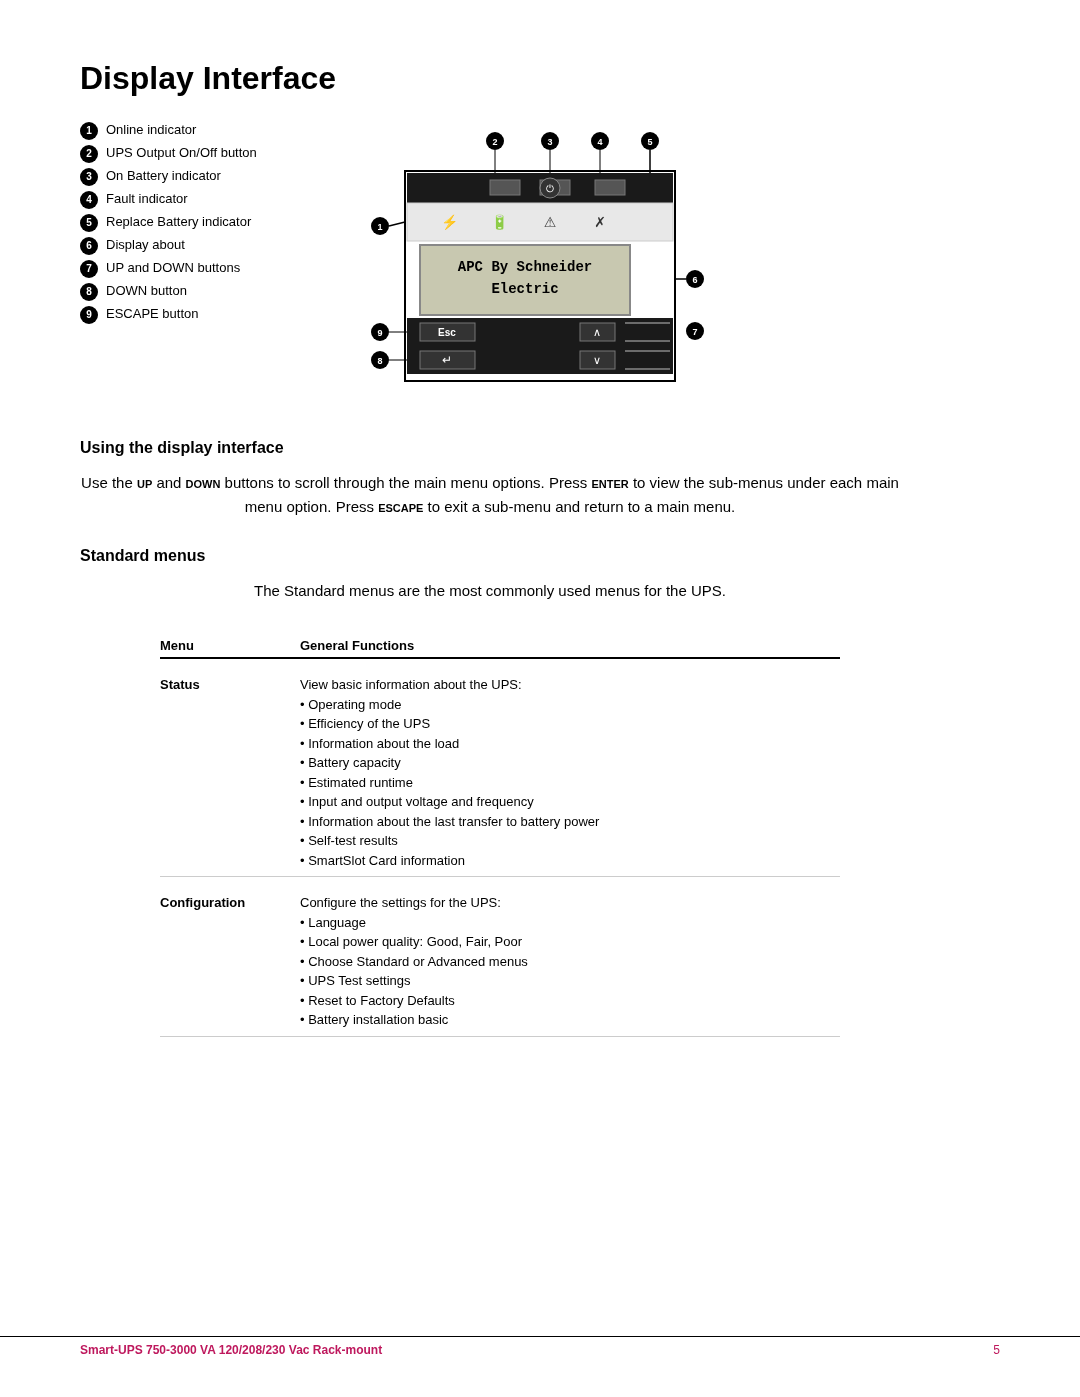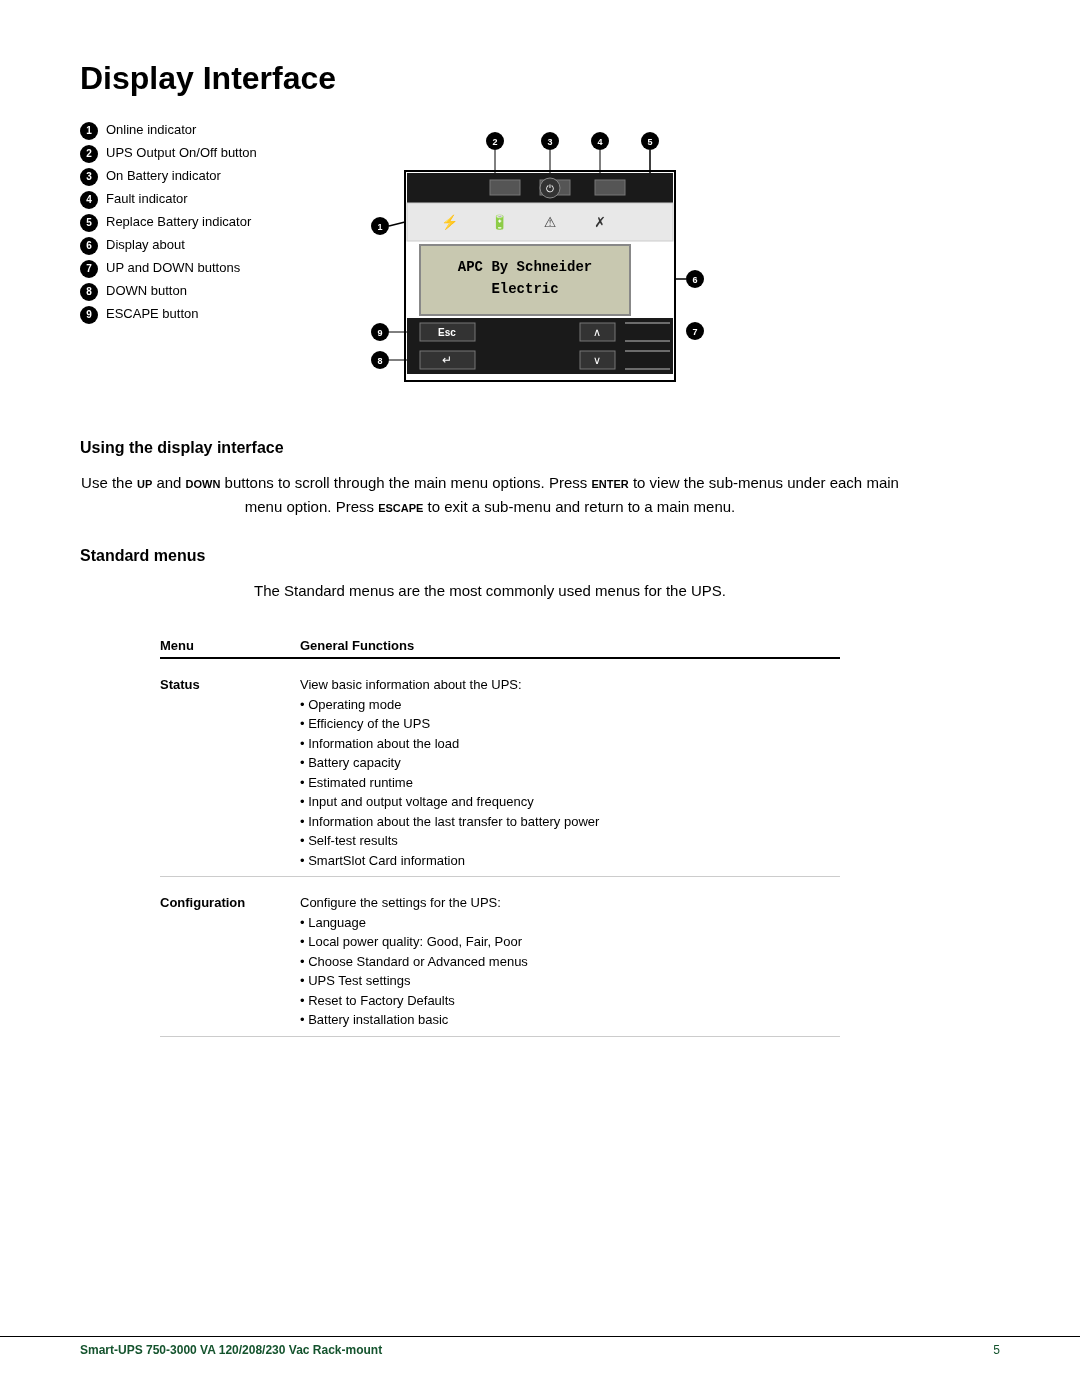--- a/index.html
+++ b/index.html
@@ -128,21 +128,21 @@
     }
 
     
     .page-footer {
       position: fixed;
       bottom: 40px;
       left: 0;
       right: 0;
       text-align: center;
       font-size: 12px;
-      color: #14532d;
+      color: #be185d;
       border-top: 1px solid #000;
       padding-top: 6px;
       width: 1080px;
       margin: 0 auto;
       display: flex;
       justify-content: space-between;
       padding-left: 80px;
       padding-right: 80px;
     }
 

